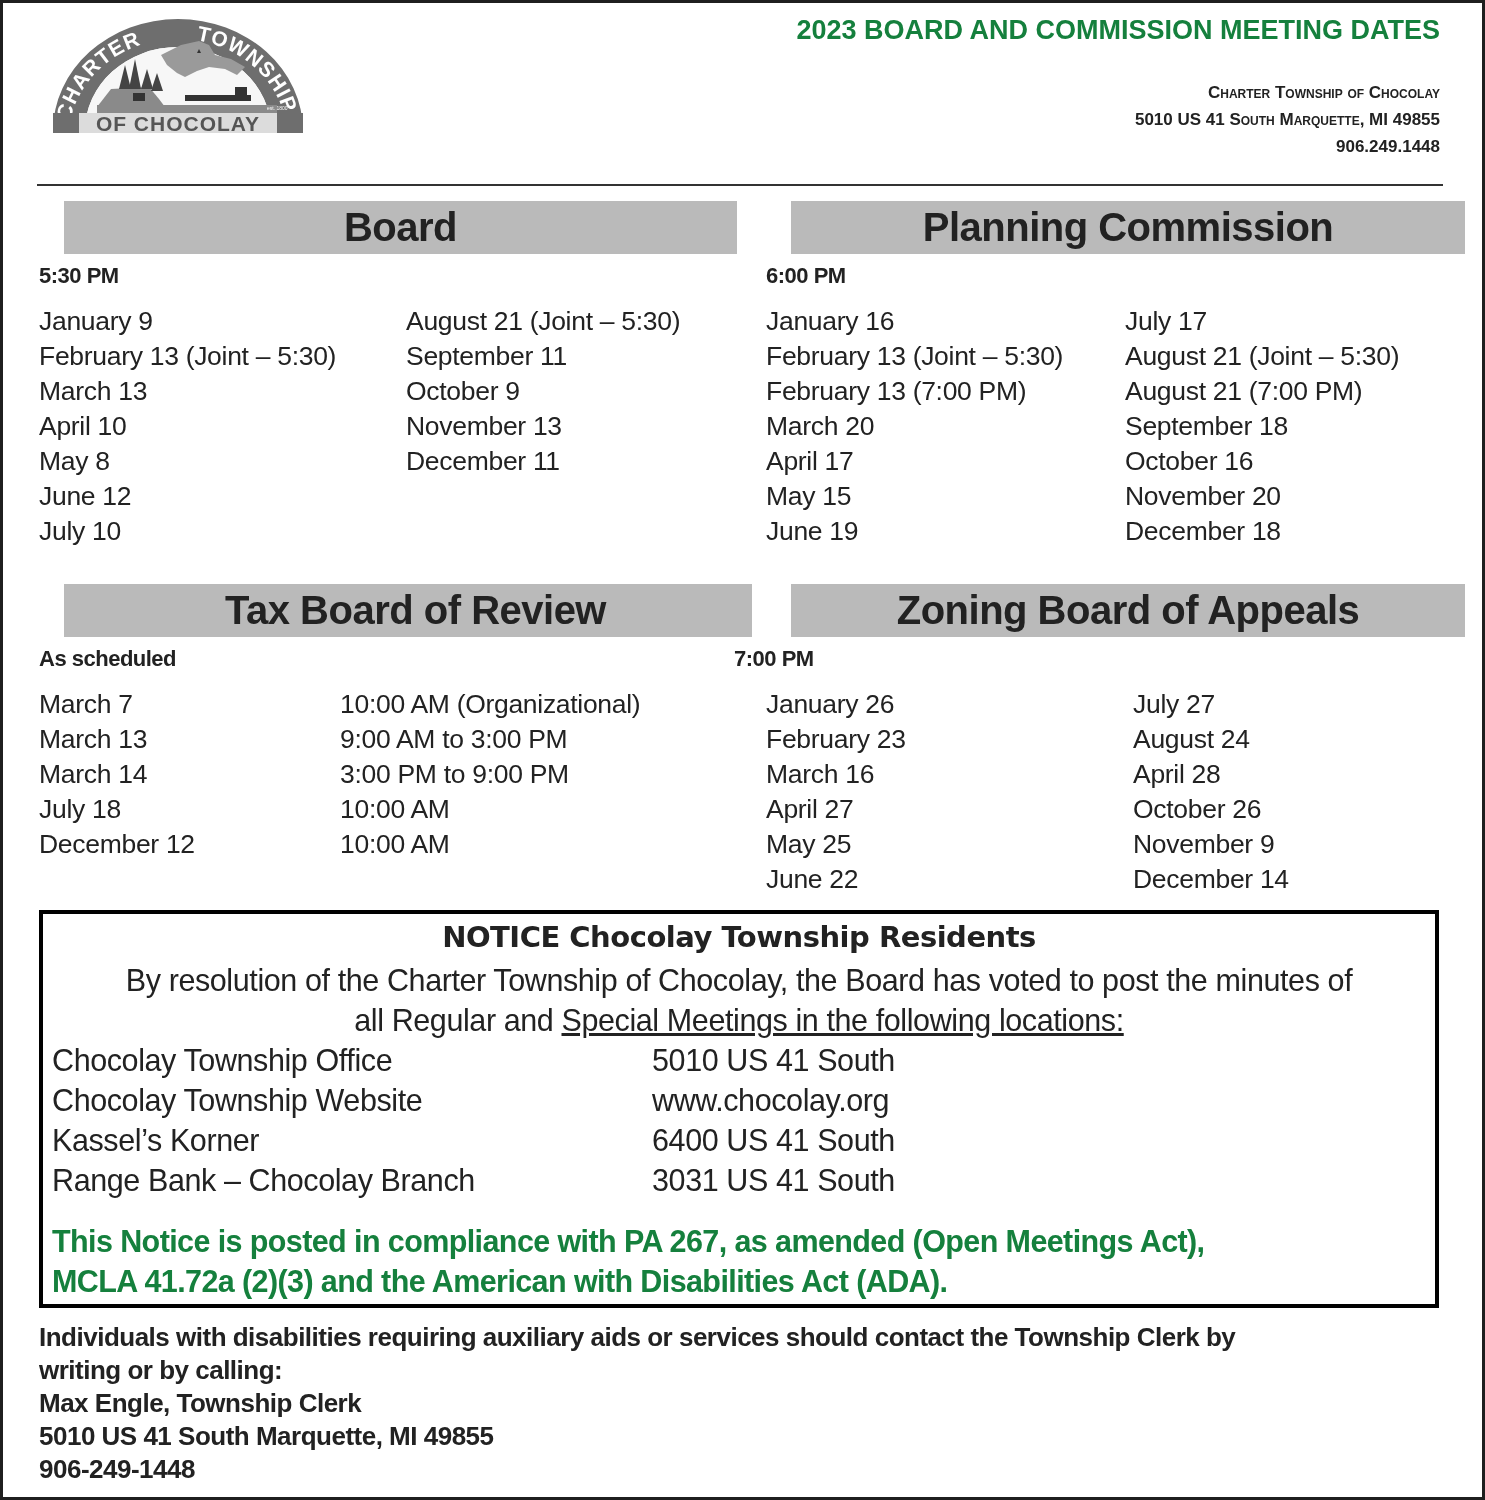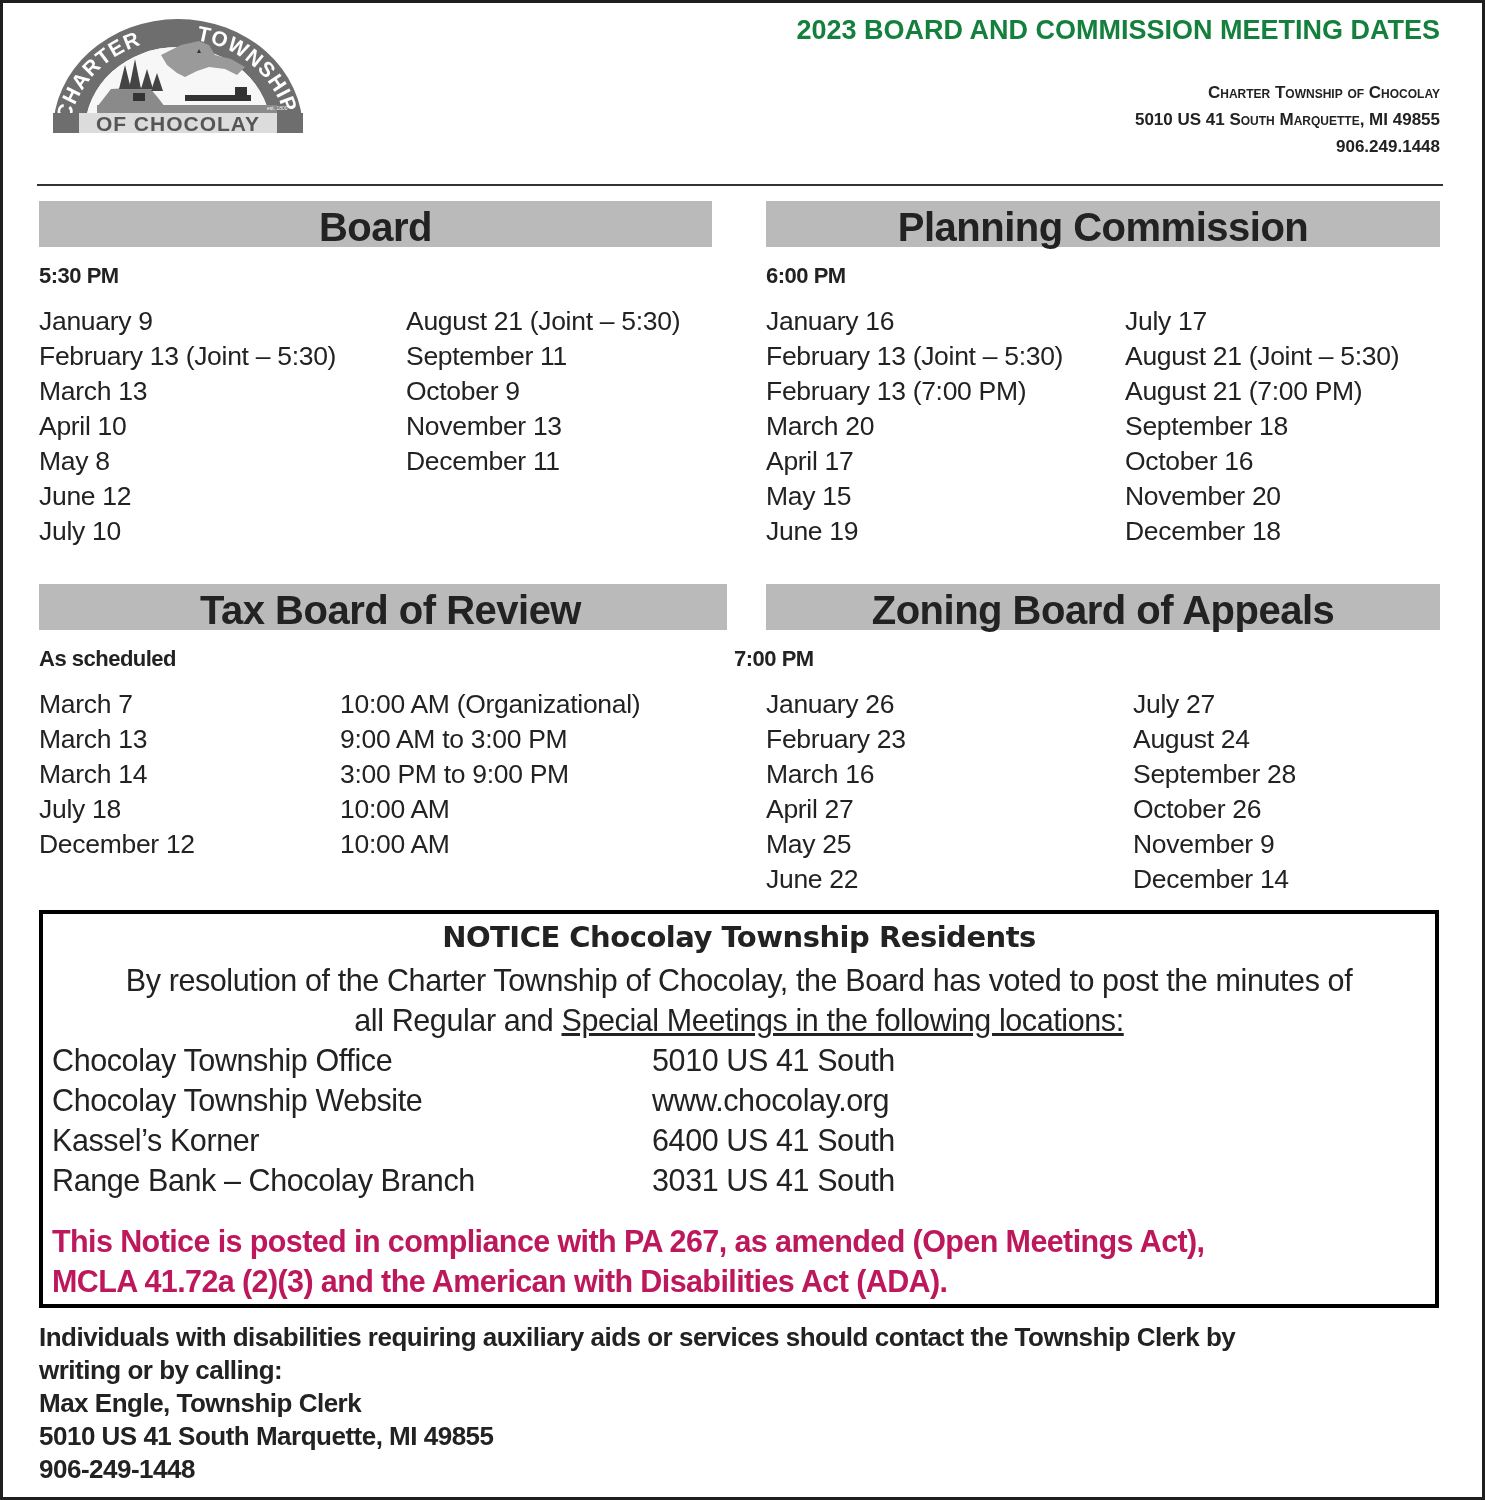--- a/index.html
+++ b/index.html
@@ -24,23 +24,24 @@
       color: #15803d; white-space: nowrap;
     }
     .org-lines { right: 42px; top: 76px; text-align: right; font-weight: bold; color: #222; }
     .org-name { font-size: 17px; font-variant: small-caps; line-height: 27px; white-space: nowrap; }
     .org-addr { font-size: 17px; font-variant: small-caps; line-height: 27px; white-space: nowrap; }
     .org-phone { font-size: 17px; line-height: 27px; white-space: nowrap; }
     .hr { left: 34px; top: 181px; width: 1406px; height: 2px; background: #333; }
 
     
     .section-head {
-      position: absolute; height: 46px; background: #bababa;
+      position: absolute; height: 53px; background: #bababa;
       font-size: 40px; font-weight: bold; text-align: center; line-height: 53px; color: #222;
       letter-spacing: -0.5px;
+      margin-left: 25px;
     }
     .time-label { position: absolute; font-size: 22px; font-weight: bold; color: #222; white-space: nowrap; letter-spacing: -0.5px; }
     .col { position: absolute; font-size: 26.5px; line-height: 35px; color: #222; white-space: nowrap; letter-spacing: -0.3px; }
     .col div { height: 35px; }
 
     
     .notice {
       left: 36px; top: 907px; width: 1392px; height: 390px;
       border: 4px solid #000000; background: #fff;
     }
@@ -51,21 +52,21 @@
     }
     .notice-body {
       position: absolute; left: 0; right: 0; top: 46px; text-align: center;
       font-size: 30.5px; line-height: 40px; color: #222; letter-spacing: -0.4px;
     }
     .notice-body .u { text-decoration: underline; }
     .loc-name { position: absolute; left: 9px; font-size: 30.5px; line-height: 40px; color: #222; white-space: nowrap; letter-spacing: -0.4px; }
     .loc-addr { position: absolute; left: 609px; font-size: 30.5px; line-height: 40px; color: #222; white-space: nowrap; letter-spacing: -0.4px; }
     .notice-compliance {
       position: absolute; left: 9px; top: 307px; font-size: 30.5px; font-weight: bold;
-      line-height: 40px; color: #be185d; letter-spacing: -0.6px; white-space: nowrap;
+      line-height: 40px; color: #15803d; letter-spacing: -0.6px; white-space: nowrap;
     }
 
     
     .footer {
       left: 36px; top: 1318px; font-size: 26px; font-weight: bold; line-height: 33px;
       color: #222; letter-spacing: -0.5px; white-space: nowrap;
     }
   </style>
 </head>
 <body>
@@ -183,21 +184,21 @@
     <div>January 26</div>
     <div>February 23</div>
     <div>March 16</div>
     <div>April 27</div>
     <div>May 25</div>
     <div>June 22</div>
   </div>
   <div class="col" style="left:1130px; top:684px;">
     <div>July 27</div>
     <div>August 24</div>
-    <div>September 28</div>
+    <div>April 28</div>
     <div>October 26</div>
     <div>November 9</div>
     <div>December 14</div>
   </div>
 
   <div class="abs notice">
     <div class="notice-title">NOTICE Chocolay Township Residents</div>
     <div class="notice-body">
       <div>By resolution of the Charter Township of Chocolay, the Board has voted to post the minutes of</div>
       <div><span>all Regular and </span><span class="u">Special Meetings in the following locations:</span></div>

